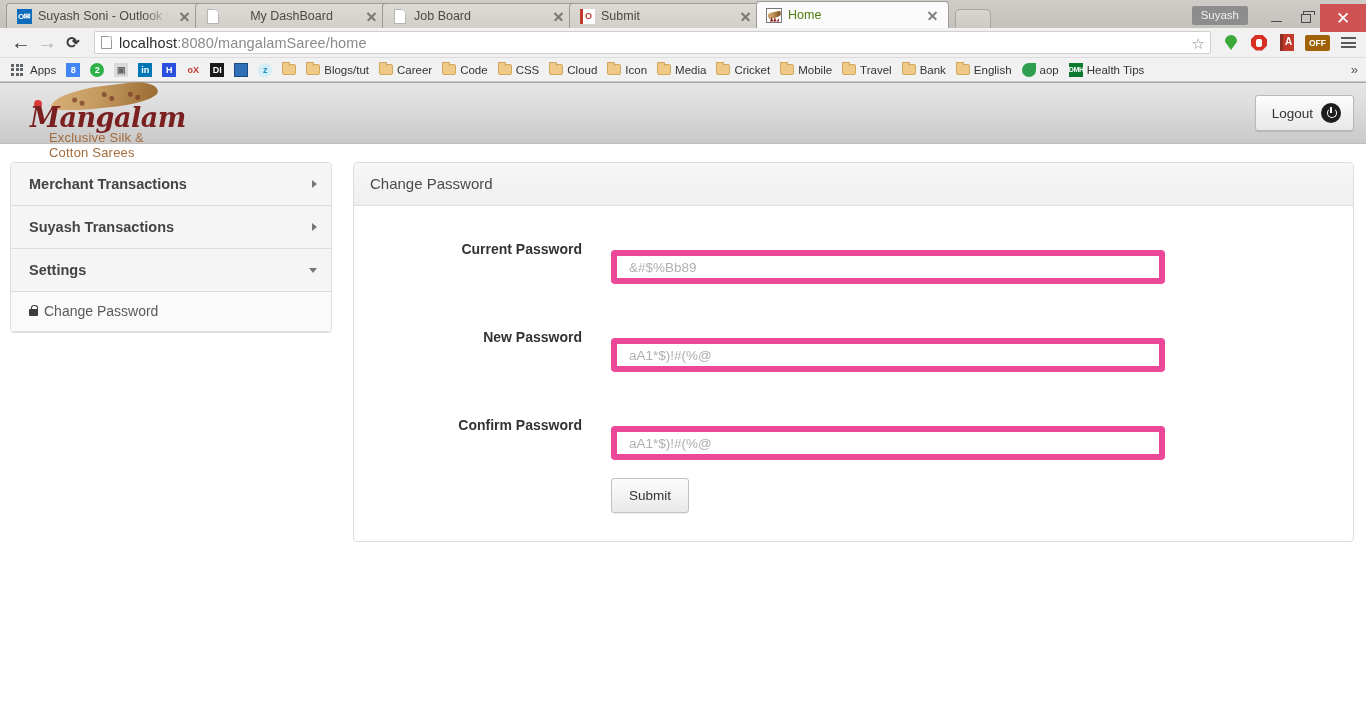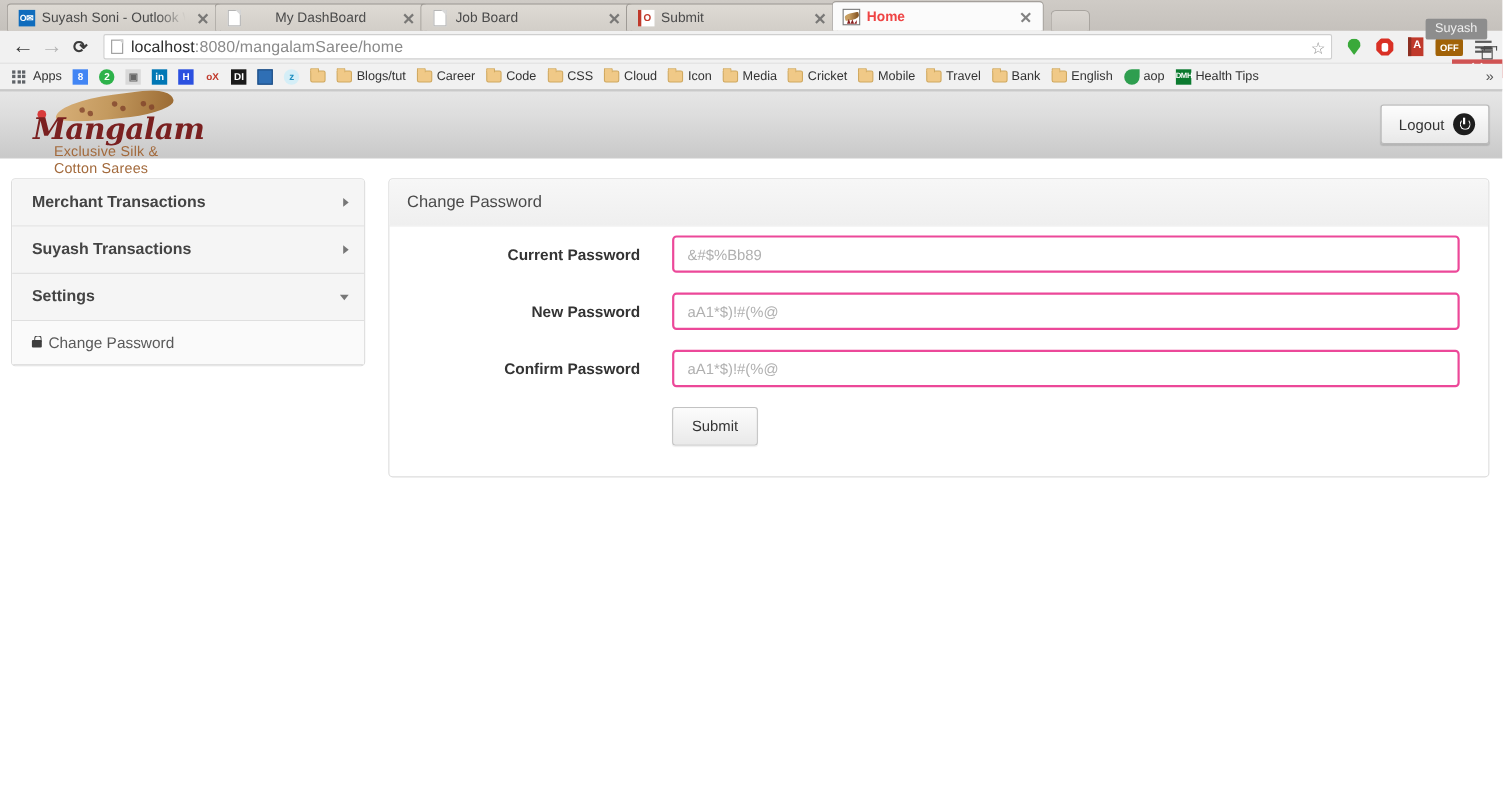--- a/index.html
+++ b/index.html
@@ -39,22 +39,21 @@
     font-size: 12px;
     color: #4a4a4a;
     min-width: 90px;
     cursor: default;
   }
   .tab.active {
     background: #fbfbfb;
     border-color: #9e9a95;
     z-index: 5;
     height: 27px;
-    color: #ef4444;
-    font-weight: bold;
+    color: #4d7c0f;
   }
   .tab .favicon {
     width: 16px; height: 16px;
     margin-right: 6px;
     flex: 0 0 16px;
     display: flex; align-items: center; justify-content: center;
     font-size: 9px;
   }
   .tab .title {
     flex: 1 1 auto;
@@ -127,22 +126,22 @@
     transform: rotate(-12deg);
   }
   .fav-home::after {
     content: ""; position: absolute; left: 3px; top: 8px;
     width: 9px; height: 5px; background: #8a1f1f;
     clip-path: polygon(0 100%, 18% 10%, 36% 100%, 54% 20%, 72% 100%, 100% 35%, 100% 100%);
   }
 
   
   .wincontrols {
-    position: absolute; right: 0; top: 15px;
-    height: 28px; display: flex; align-items: flex-end; flex-direction: column;
+    position: absolute; right: 0; top: 4px;
+    height: 28px; display: flex; align-items: flex-start;
   }
   .userbadge {
     background: #8d8d8d; color: #f0f0f0; font-size: 11.5px;
     padding: 3px 9px 4px; border-radius: 2px; margin-right: 14px;
     margin-top: 2px;
   }
   .wbtn {
     width: 29px; height: 28px; display: flex;
     align-items: center; justify-content: center;
     color: #4b4b4b;
@@ -416,28 +415,29 @@
   .panel-body { padding: 8px 0 28px; }
 
   .form-row { display: flex; align-items: center; margin-bottom: 18px; }
   .form-row .lab {
     width: 257px; flex: 0 0 257px;
     text-align: right; padding-right: 29px;
     font-size: 14px; font-weight: bold; color: #333;
   }
   .form-row .fld { flex: 0 0 638px; }
   .form-row input {
-    width: 716px; height: 34px;
-    border: 2px solid #ec4899;
+    width: 554px; height: 34px;
+    border: 6px solid #ec4899;
     border-radius: 4px;
     padding: 0 12px;
     font-size: 13.5px; color: #555;
     font-family: "Liberation Sans", sans-serif;
     background: #fff;
     outline: none;
+    margin-top: 36px;
   }
   .form-row input::placeholder { color: #b0b0b0; }
   .submit-row { display: flex; }
   .submit-row .spacer { width: 257px; flex: 0 0 257px; padding-right: 29px; }
   .btn-submit {
     background: linear-gradient(to bottom, #fcfcfc 0%, #e9e9e9 100%);
     border: 1px solid #c2c2c2;
     border-radius: 3px;
     padding: 9px 17px;
     font-size: 13.5px; color: #333;

